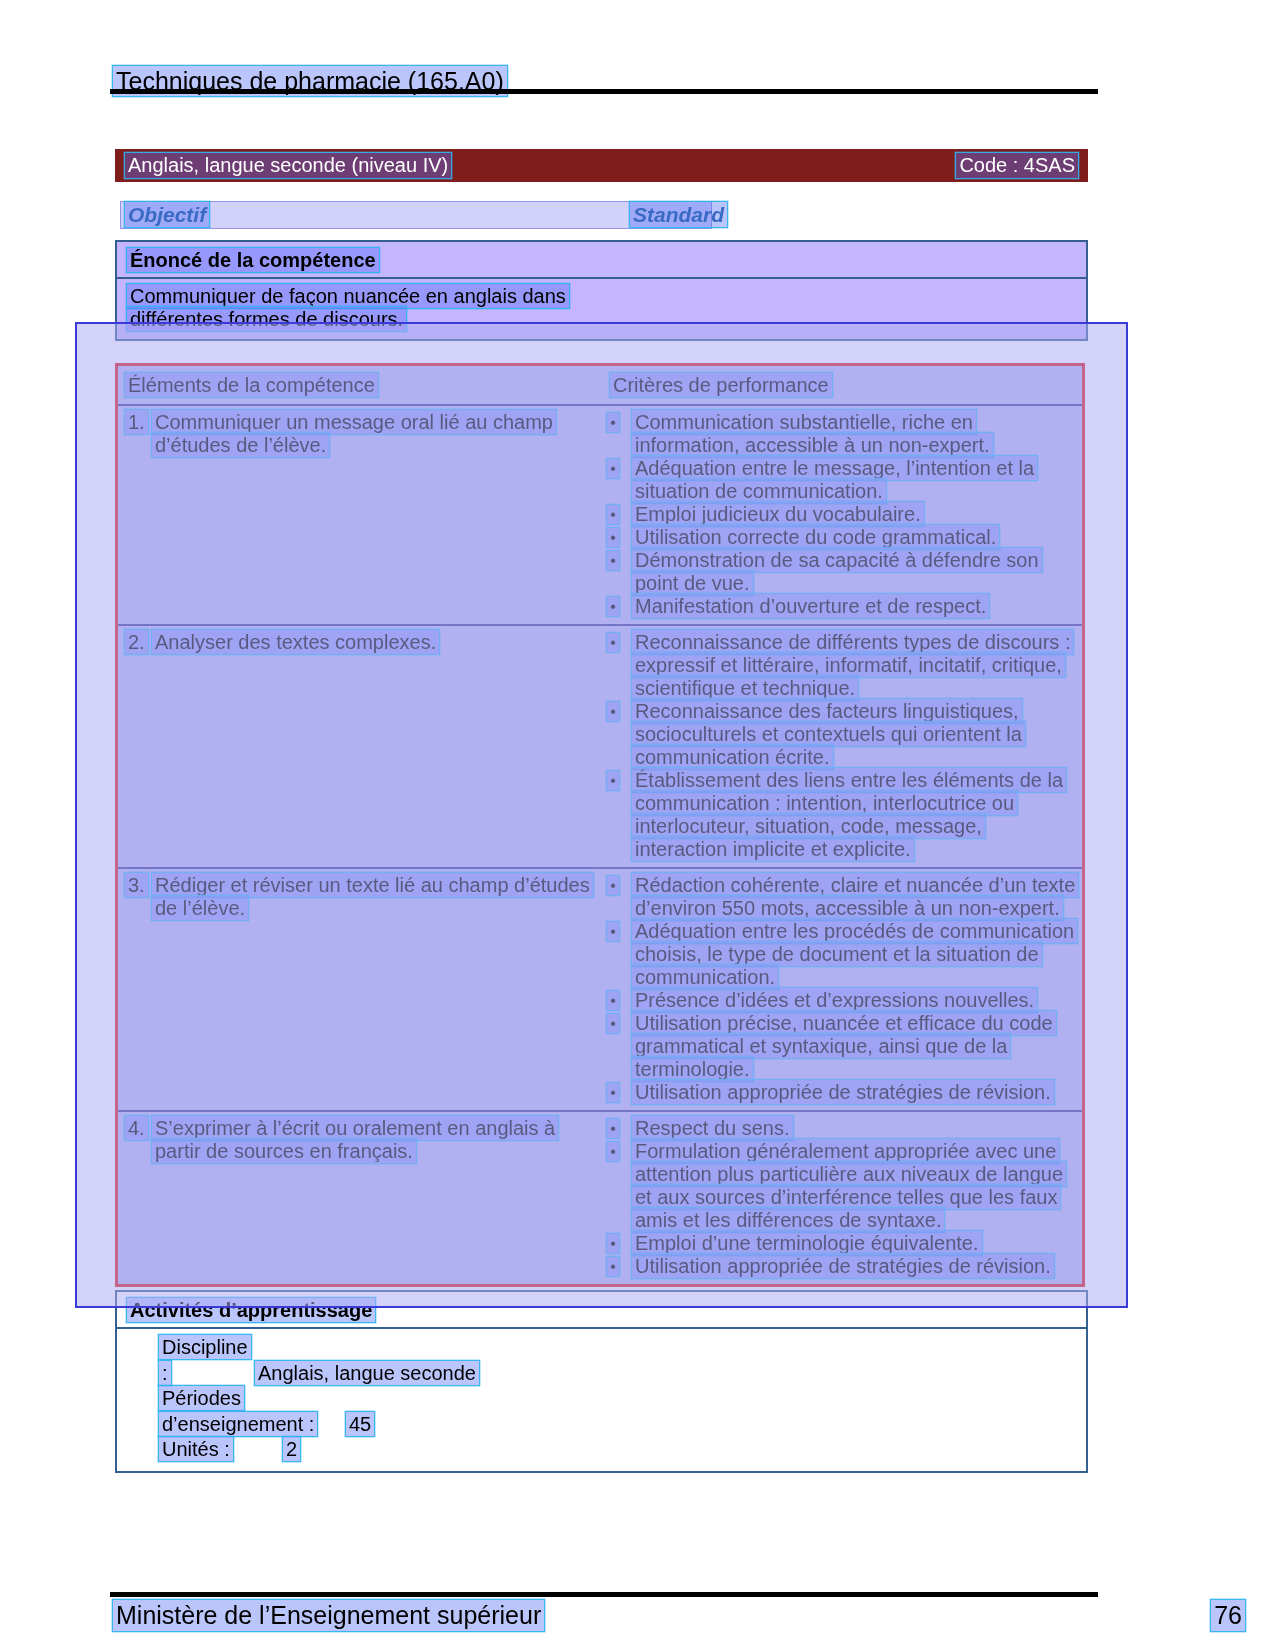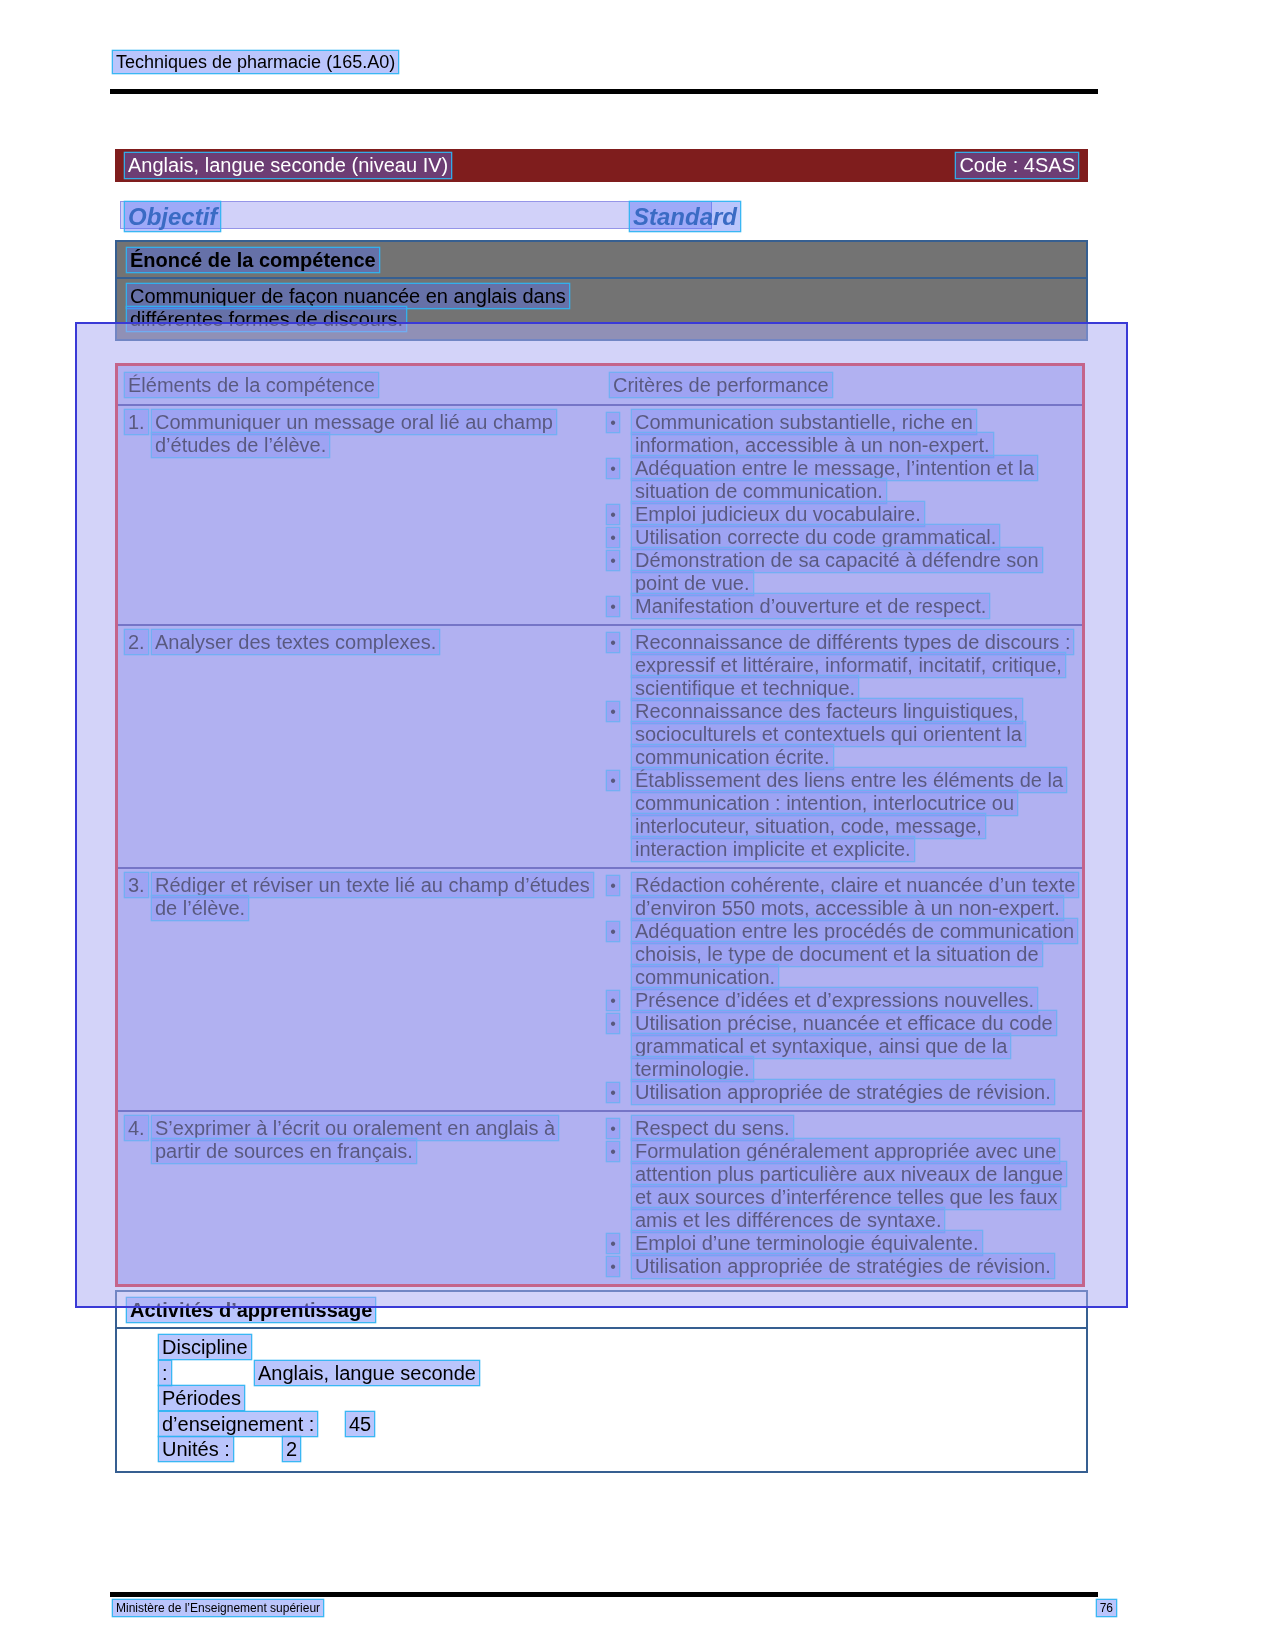--- a/index.html
+++ b/index.html
@@ -12,43 +12,43 @@
   .hl {
     background: rgba(82,110,248,0.40);
     box-shadow: 0 0 0 1.3px rgba(47,179,242,0.95);
     padding: 1px 3px;
     -webkit-box-decoration-break: clone;
     box-decoration-break: clone;
   }
   .multi { white-space: pre-line; }
 
   
-  .doc-header { position:absolute; left:113px; top:52px; font-size:18px; }
+  .doc-header { position:absolute; left:113px; top:67px; font-size:25px; }
   .rule { position:absolute; left:110px; width:988px; height:5px; background:#000; }
   .rule-top { top:89px; }
   .rule-bottom { top:1592px; }
-  .footer-row { position:absolute; left:113px; top:1600px; width:1003px; display:flex; justify-content:space-between; font-size:12px; }
+  .footer-row { position:absolute; left:113px; top:1600px; width:1132px; display:flex; justify-content:space-between; font-size:25px; }
 
   
   .title-bar {
     position:absolute; left:115px; top:149px; width:973px; height:33px;
     background:#7f1d1d; color:#ffffff; font-size:20px;
     display:flex; justify-content:space-between; align-items:center; padding:0 10px;
   }
 
   
   .obj-row { position:absolute; left:113px; top:201px; width:975px; height:30px; }
   .obj-band { position:absolute; left:7px; top:0; width:592px; height:28px;
               background:rgba(178,178,245,0.6); border:1px solid #9595e8; }
-  .obj-word { position:absolute; top:2px; font-size:24px; font-weight:bold; font-style:italic; color:#3a6bc4; }
+  .obj-word { position:absolute; top:2px; font-size:21px; font-weight:bold; font-style:italic; color:#3a6bc4; }
   .obj-word.objectif { left:12px; }
   .obj-word.standard { left:497px;padding-left:20px; }
 
   
-  .dbox { position:absolute; left:115px; width:973px; border:2px solid #365f91; background:#737373; }
+  .dbox { position:absolute; left:115px; width:973px; border:2px solid #365f91; background:#c4b5fd; }
   .dbox-head { padding:7px 10px 5px 10px; font-size:20px; font-weight:bold; border-bottom:2px solid #365f91; }
   .dbox-body { padding:6px 10px 8px 10px; font-size:20px; line-height:23px; }
   .enonce-box { top:240px; min-height:100px; }
   .act-box { top:1290px; min-height:118px; background:transparent; }
   .act-row { line-height:25.5px; }
   .act-label { display:inline-block;padding-left:32px; }
   .act-label.w1 { width:128px; }
   .act-label.w2 { width:219px; }
   .act-label.w3 { width:156px; }
 

